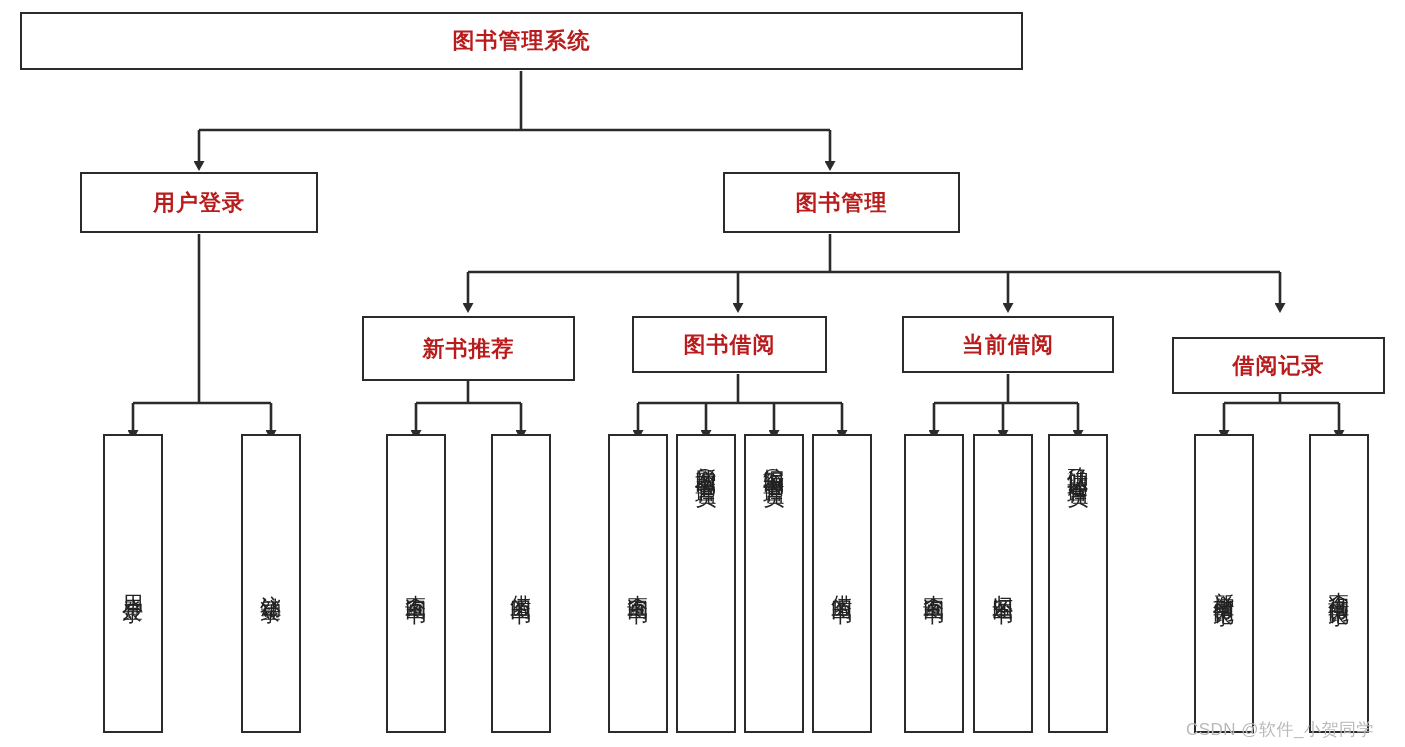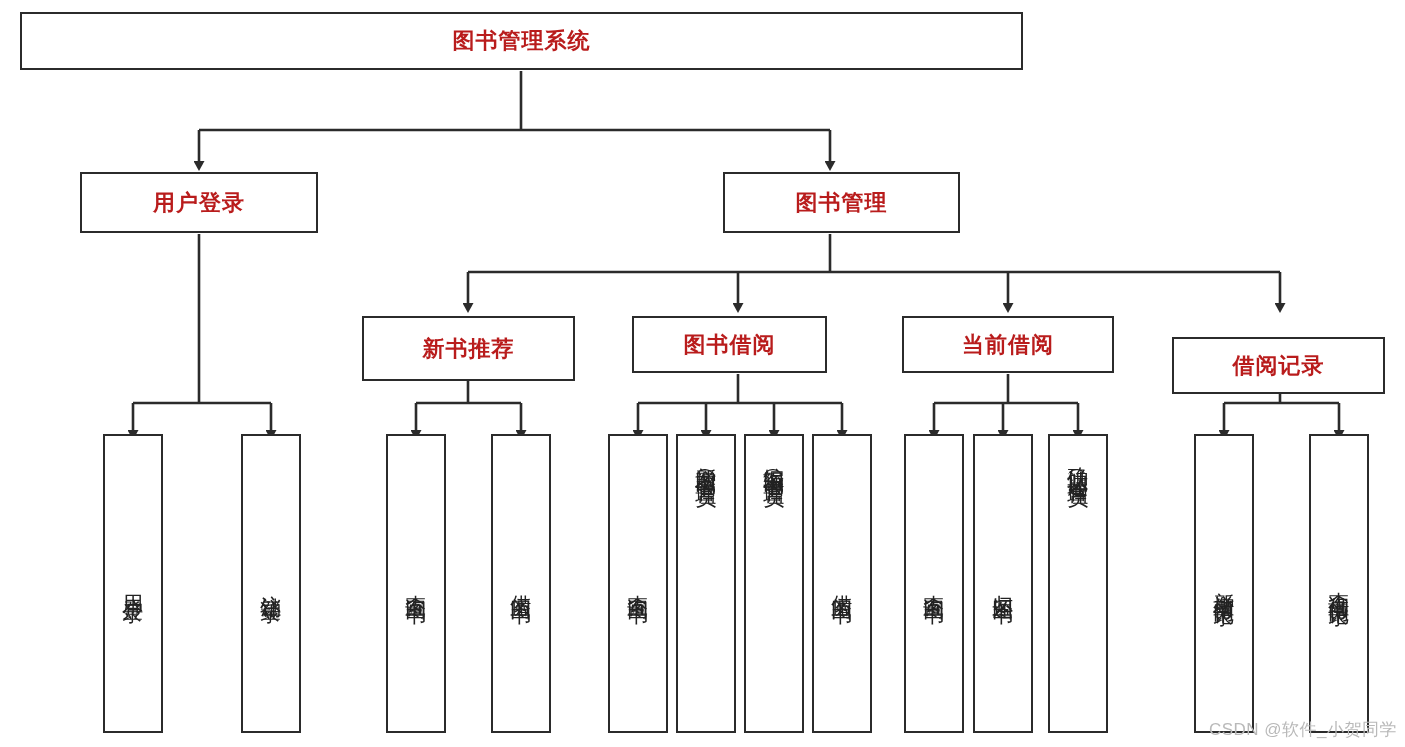--- a/index.html
+++ b/index.html
@@ -60,21 +60,21 @@
     align-items: flex-start;
     justify-content: center;
     padding-top: 14px;
   }
   .leaf-box.short-label {
     align-items: center;
     padding-top: 0;
   }
   .watermark {
     position: absolute;
-    right: 8px;
+    right: 31px;
     bottom: 6px;
     font-size: 17px;
     color: #b9b9b9;
     white-space: nowrap;
     letter-spacing: 0.5px;
     pointer-events: none;
   }
 </style>
 </head>
 <body>

